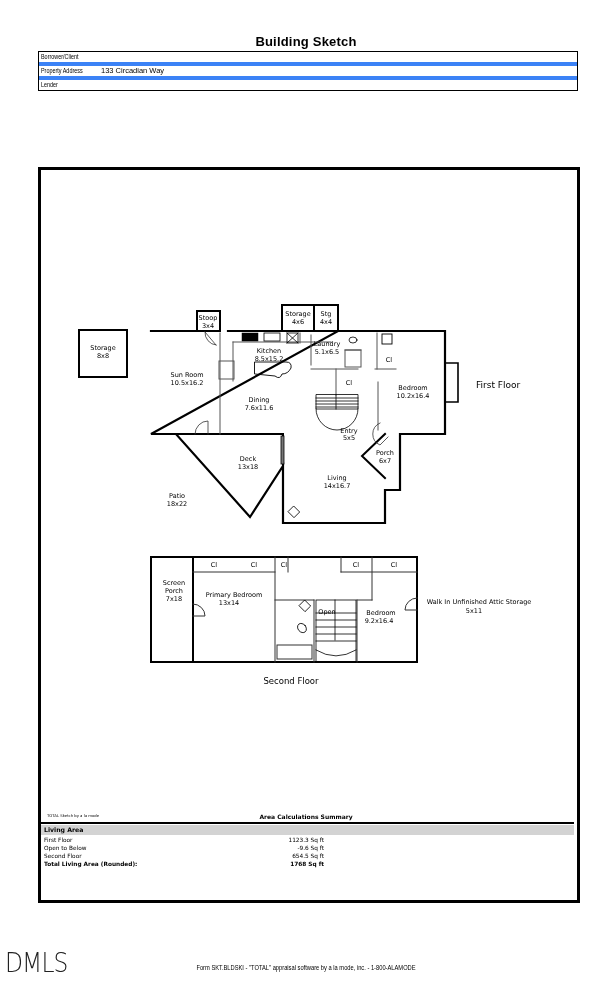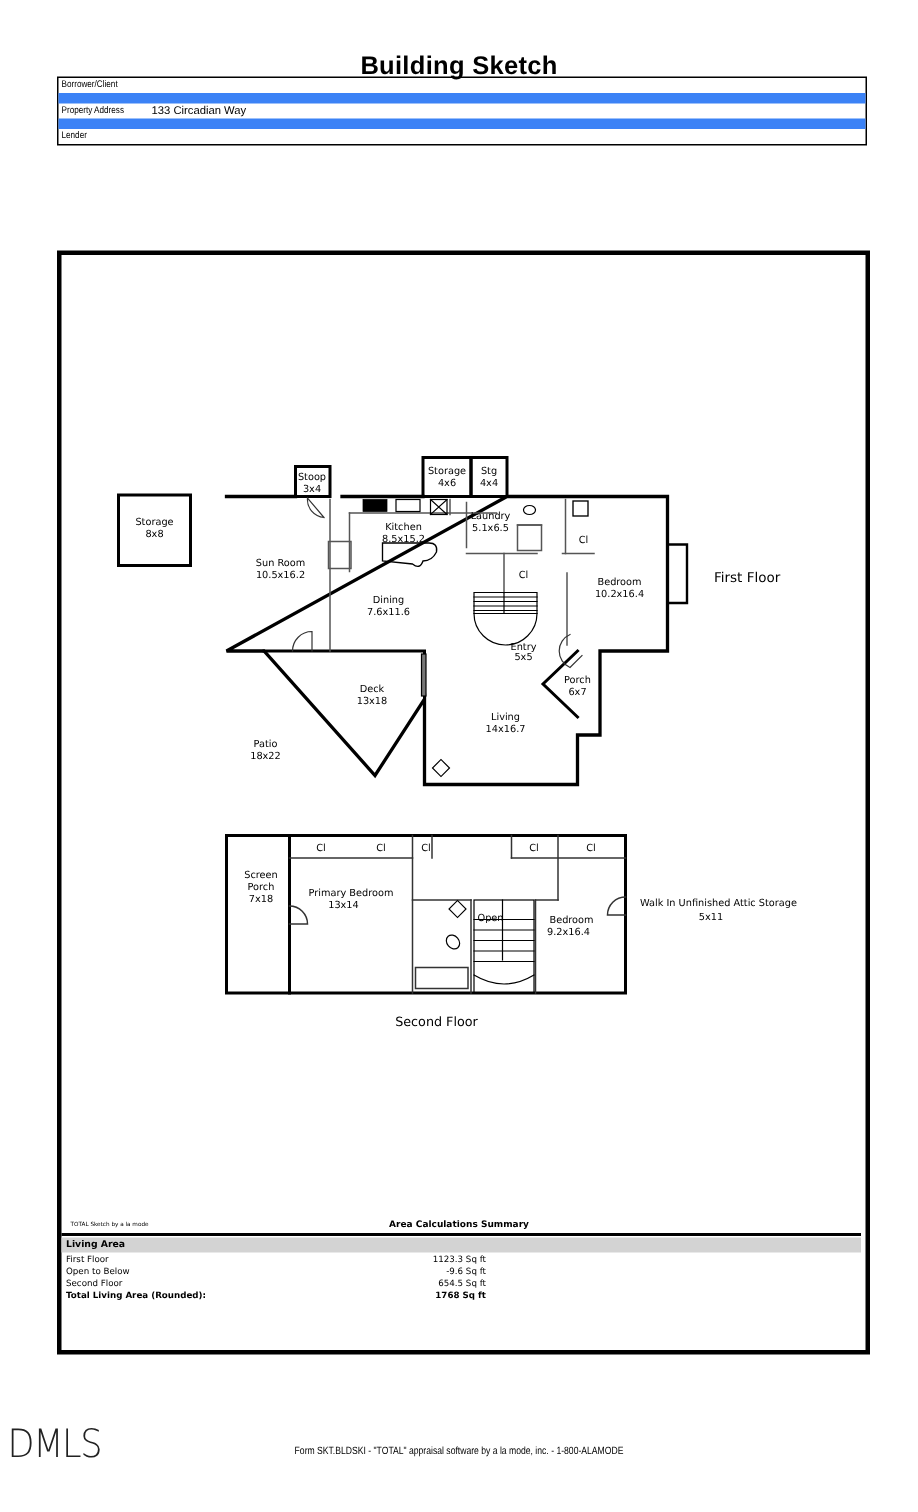--- a/index.html
+++ b/index.html
@@ -1,19 +1,19 @@
 <!DOCTYPE html>
 <html><head>
   <meta charset="utf-8">
   <style>
     html, body { margin: 0; padding: 0; background: #ffffff; }
     body { width: 612px; height: 1008px; position: relative; overflow: hidden; font-family: "DejaVu Sans", sans-serif; color: #000; }
-    .title { position: absolute; top: 34px; left: 0; width: 612px; text-align: center; font-family: "Liberation Sans", sans-serif; font-weight: bold; font-size: 17px; letter-spacing: 0.2px; }
+    .title { position: absolute; top: 34px; left: 0; width: 612px; text-align: center; font-family: "Liberation Sans", sans-serif; font-weight: bold; font-size: 13px; letter-spacing: 0.2px; }
     .hdr { position: absolute; left: 38px; top: 51px; width: 538px; border: 1px solid #000; font-family: "Liberation Sans", sans-serif; }
-    .hdr-row { position: relative; height: 10px; border-bottom: 7px solid #3b82f6; font-size: 7px; line-height: 10px; }
+    .hdr-row { position: relative; height: 10px; border-bottom: 4px solid #3b82f6; font-size: 7px; line-height: 10px; }
     .hdr-row:last-child { border-bottom: none; }
     .lbl { position: absolute; top: 0; font-size: 6.4px; transform: scaleX(0.85); transform-origin: left center; white-space: nowrap; }
     .val { position: absolute; top: 0; font-size: 7.5px; white-space: nowrap; }
     .frame { position: absolute; left: 38px; top: 167px; width: 536px; height: 730px; border: 3px solid #000; }
     .plan { position: absolute; left: 0; top: 0; }
     .sum-credit { position: absolute; left: 47px; top: 813px; font-size: 3.8px; font-family: "DejaVu Sans", sans-serif; }
     .sum-title { position: absolute; left: 0; width: 612px; top: 813px; text-align: center; font-size: 6px; font-weight: bold; }
     .sum-box { position: absolute; left: 41px; top: 822px; width: 533px; height: 75px; border-top: 2px solid #000; }
     .sum-head { position: absolute; left: 0; top: 1px; width: 533px; height: 10px; background: #d3d3d3; font-size: 6.2px; font-weight: bold; line-height: 10px; padding-left: 3px; box-sizing: border-box; }
     .sum-row { position: absolute; left: 3px; width: 520px; height: 8px; font-size: 5.8px; line-height: 8px; }

